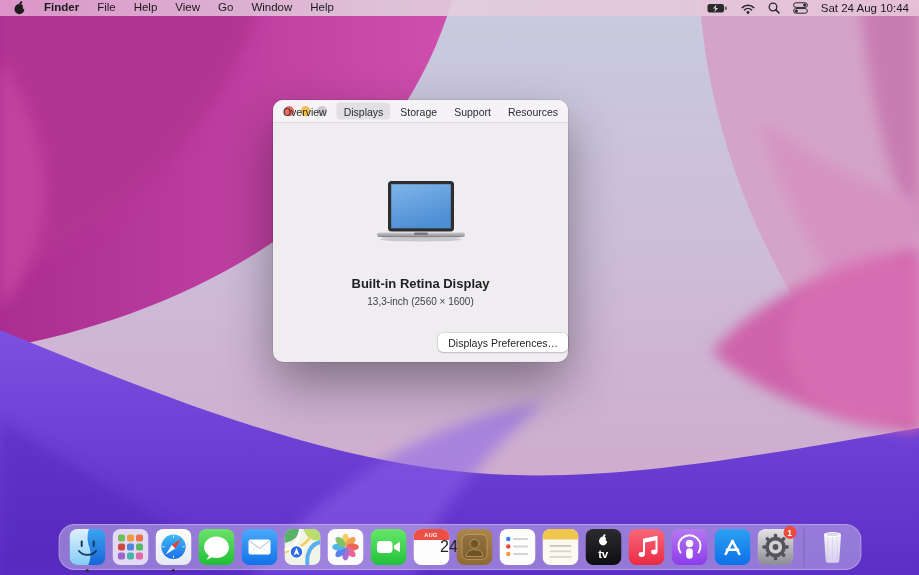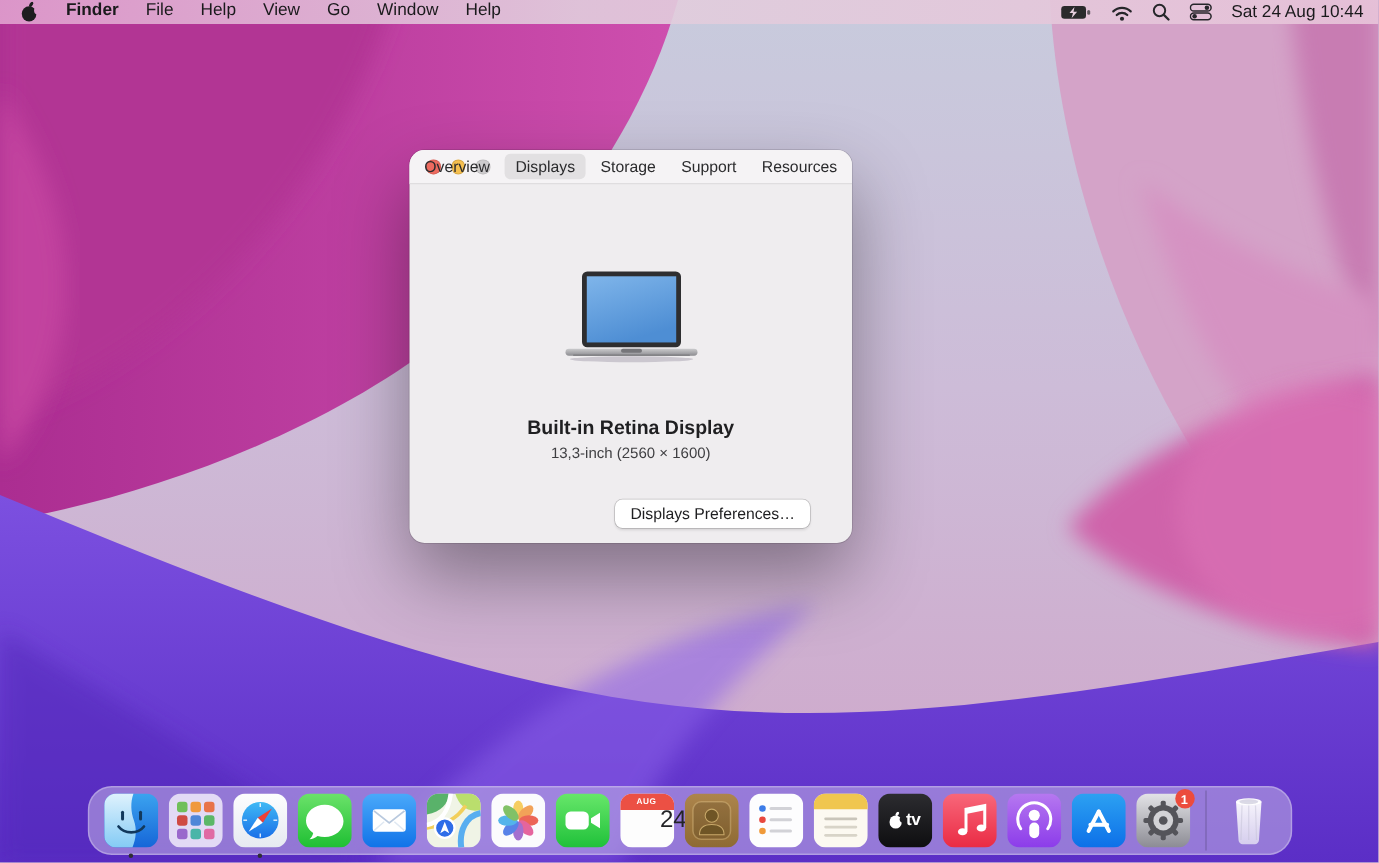--- a/index.html
+++ b/index.html
@@ -39,21 +39,21 @@
   .tabs{
     position:absolute; left:50%; top:50%; transform:translate(-50%,-50%);
     display:flex; gap:3px; font-size:10.5px; color:#2b2b2d; white-space:nowrap;
   }
   .tab{ padding:2.5px 7px; border-radius:4px; }
   .tab.active{ background:#e2e0e2; }
   .win-body{ text-align:center; padding-top:57px; }
   .disp-name{ margin-top:30px; font-size:13px; font-weight:700; color:#1f1f21; }
   .disp-spec{ margin-top:5px; font-size:10px; color:#3f3f42; }
   .prefs{
-    position:absolute; right:28px; bottom:10px;
+    position:absolute; right:0; bottom:10px;
     font-family:"Liberation Sans", sans-serif; font-size:10.5px; color:#1f1f21;
     background:#ffffff; border:none; border-radius:5px; padding:3.5px 10px;
     box-shadow:0 0 0 .5px rgba(0,0,0,.18), 0 1px 2px rgba(0,0,0,.12); cursor:default;
   }
 
   
   .dock{
     position:absolute; bottom:5px; left:50%; transform:translateX(-50%);
     height:46px; display:flex; align-items:center; gap:7px; padding:0 10px;
     background:rgba(186,170,227,.6); border:1px solid rgba(255,255,255,.28);
@@ -64,21 +64,21 @@
   .dot{ position:absolute; left:50%; transform:translateX(-50%); bottom:-7px;
         width:3.5px; height:3.5px; border-radius:50%; background:#2e2e33; }
   .d-div{ width:1px; height:40px; background:rgba(70,60,100,.3); margin:0 3px; }
   .cal-mo{ position:absolute; top:2.5px; left:0; right:0; text-align:center;
            font-size:5.5px; font-weight:700; letter-spacing:.4px; color:#fff; }
   .cal-day{ position:absolute; top:9px; left:0; right:0; text-align:center;
             font-size:16px; font-weight:400; color:#232326;padding-left:27px; }
   .badge{ position:absolute; top:-3px; right:-3px; width:13px; height:13px; border-radius:50%;
           background:#ec4b3c; color:#fff; font-size:8.5px; font-weight:700;
           display:flex; align-items:center; justify-content:center; }
-  .tv-wrap{ position:absolute; inset:0; display:flex; align-items:center; justify-content:center; gap:1.5px; }
+  .tv-wrap{ position:absolute; inset:0; display:flex; align-items:center; justify-content:center; gap:1.5px;flex-direction:column; }
   .tv-label{ color:#fff; font-size:11.5px; font-weight:700; letter-spacing:-.3px; }
 </style>
 </head>
 <body>
 
 <svg class="wp" viewBox="0 0 919 575" preserveAspectRatio="none">
   <defs>
     <linearGradient id="wpSky" x1="0" y1="0" x2="0" y2="1">
       <stop offset="0" stop-color="#c8cbdd"></stop>
         <stop offset=".45" stop-color="#cdbcd8"></stop>

